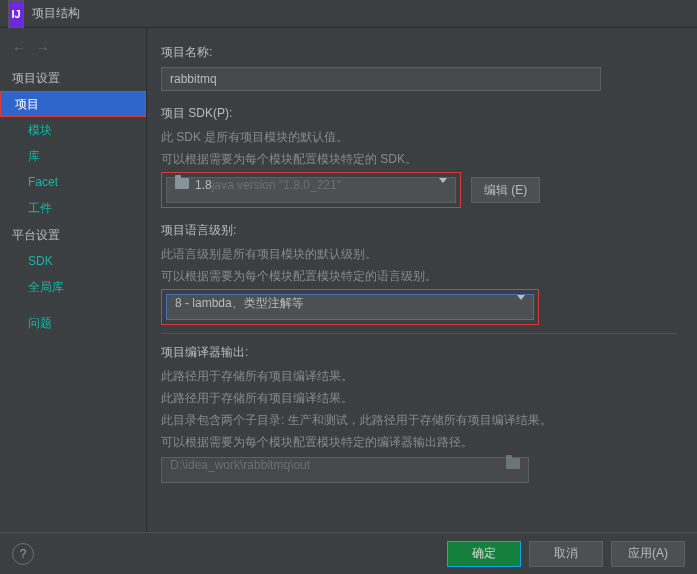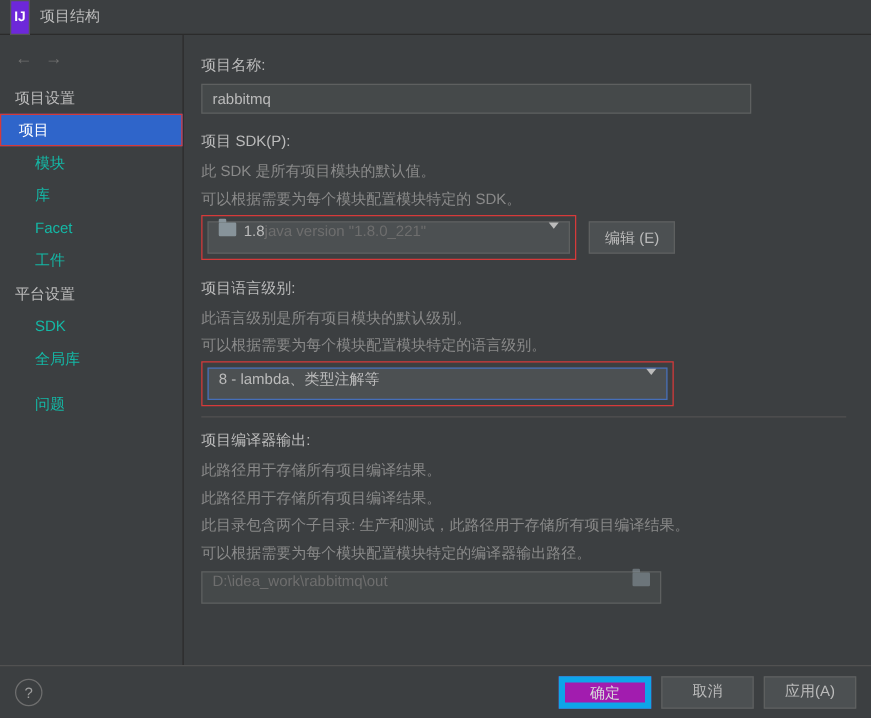--- a/index.html
+++ b/index.html
@@ -172,22 +172,22 @@
   min-width: 74px;
   padding: 0 14px;
   background: #4c5052;
   border: 1px solid #5e6060;
   color: #bbbbbb;
   font-size: 12px;
   cursor: pointer;
   font-family: inherit;
 }
 .footer .btn.primary {
-  background: #a21caf;
-  border: 5px solid #0ea5e9;
+  background: #15803d;
+  border: 1px solid #0ea5e9;
   color: #d9d9d9;
 }
 .section-gap { margin-top: 14px; }
 </style>
 </head>
 <body>
 
 <div class="titlebar">
   <div class="app-icon">IJ</div>
   <span>项目结构</span>

